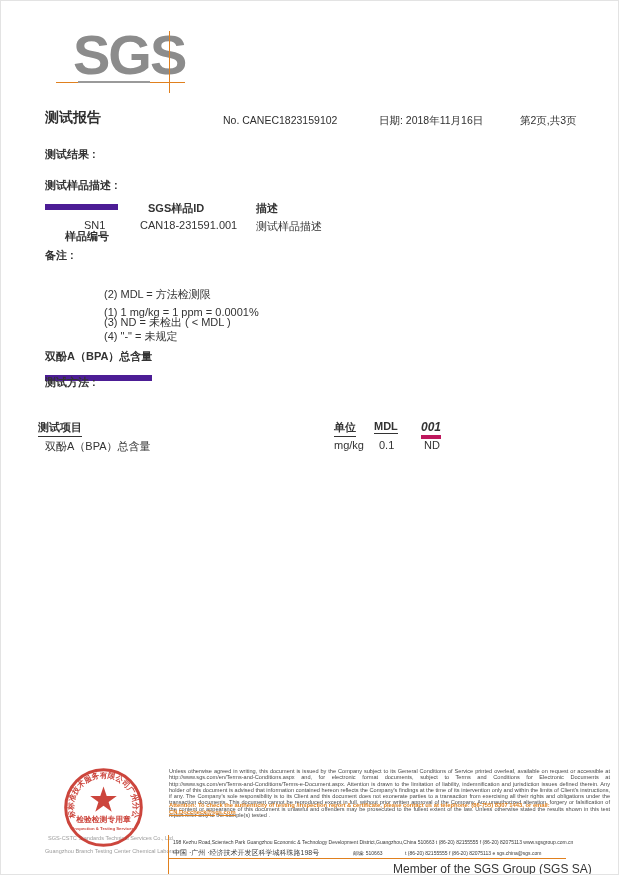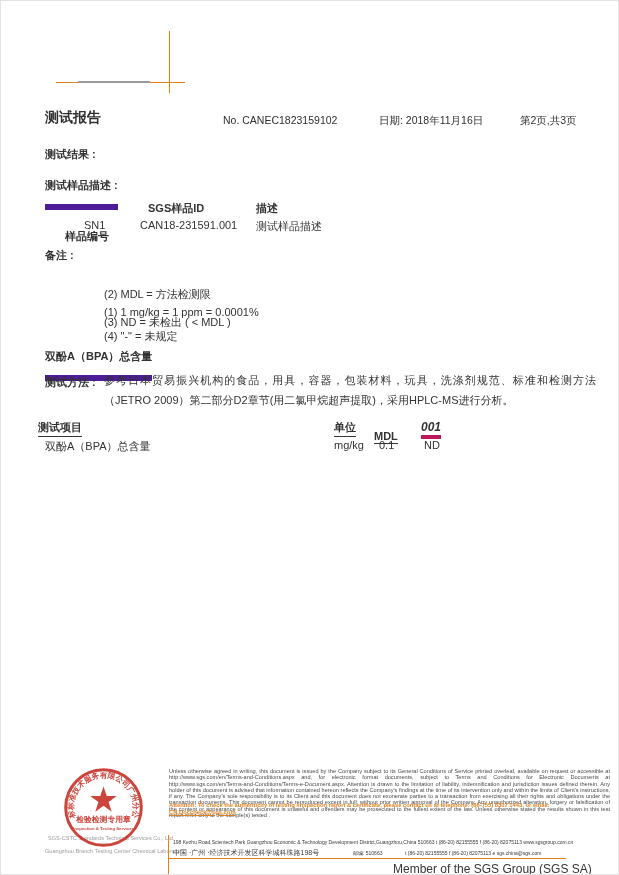--- a/index.html
+++ b/index.html
@@ -28,20 +28,21 @@
   .addr2{font-size:7px;color:#3a3a3a;}
   .company{font-size:5.6px;color:#9c9c9c;}
   .member{font-size:12px;color:#353535;text-align:right;}
   .stamp{opacity:.86;}
 </style>
 </head>
 <body>
 
 <div class="page">
 
+  <div class="abs logo-text" style="left:72px;top:26px;">SGS</div>
   <div class="rule" style="left:55px;top:81px;width:129px;height:1px;"></div>
   <div class="gray-rule" style="left:77px;top:80px;width:72px;height:2px;"></div>
   <div class="rule" style="left:168px;top:30px;width:1px;height:62px;"></div>
 
   <div class="abs doc-title" style="left:44px;top:108px;">测试报告</div>
   <div class="abs meta" style="left:222px;top:113px;">No. CANEC1823159102</div>
   <div class="abs meta" style="left:378px;top:113px;">日期: 2018年11月16日</div>
   <div class="abs meta" style="left:519px;top:113px;">第2页,共3页</div>
 
   <div class="abs label" style="left:44px;top:146px;">测试结果 :</div>
@@ -59,25 +60,24 @@
   <div class="abs label" style="left:44px;top:247px;">备注 :</div>
   <div class="abs body-txt" style="left:103px;top:265px;margin-top:40px;">(1) 1 mg/kg = 1 ppm = 0.0001%</div>
   <div class="abs body-txt" style="left:103px;top:286px;">(2) MDL = 方法检测限</div>
   <div class="abs body-txt" style="left:103px;top:307px;margin-top:7px;">(3) ND = 未检出 ( &lt; MDL )</div>
   <div class="abs body-txt" style="left:103px;top:328px;">(4) "-" = 未规定</div>
 
   <div class="abs">
       <span class="label-u abs" style="left:44px;top:348px;">双酚A（BPA）总含量</span>
     </div>
   <div class="abs label" style="left:44px;top:374px;">测试方法 :</div>
-  <div class="abs para" style="left:103px;top:369px;width:492px;">参考日本贸易振兴机构的食品，用具，容器，包装材料，玩具，洗涤剂规范、标准和检测方法（JETRO 2009）第二部分D2章节(用二氯甲烷超声提取)，采用HPLC-MS进行分析。</div>
 
   <span class="abs th-u" style="left:37px;top:419px;">测试项目</span>
   <span class="abs th-u" style="left:333px;top:419px;">单位</span>
-  <span class="abs th-u" style="left:373px;top:429px;">MDL</span>
+  <span class="abs th-u" style="left:373px;top:419px;">MDL</span>
   <span class="abs th-ui" style="left:420px;top:419px;">001</span>
   <span class="abs body-txt" style="left:44px;top:438px;">双酚A（BPA）总含量</span>
   <span class="abs body-txt" style="left:333px;top:438px;">mg/kg</span>
   <span class="abs body-txt" style="left:378px;top:438px;">0.1</span>
   <span class="abs body-txt" style="left:423px;top:438px;">ND</span>
 
   <div class="abs company" style="left:47px;top:834px;">SGS-CSTC Standards Technical Services Co., Ltd.</div>
   <div class="abs company" style="left:44px;top:847px;">Guangzhou Branch Testing Center Chemical Laboratory</div>
 
   <svg class="abs stamp" style="left:61px;top:765px;" width="83" height="83" viewBox="-41.5 -41.5 83 83">

